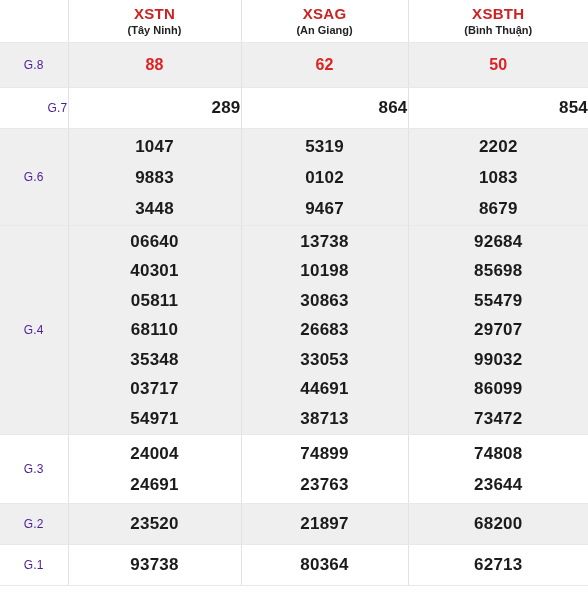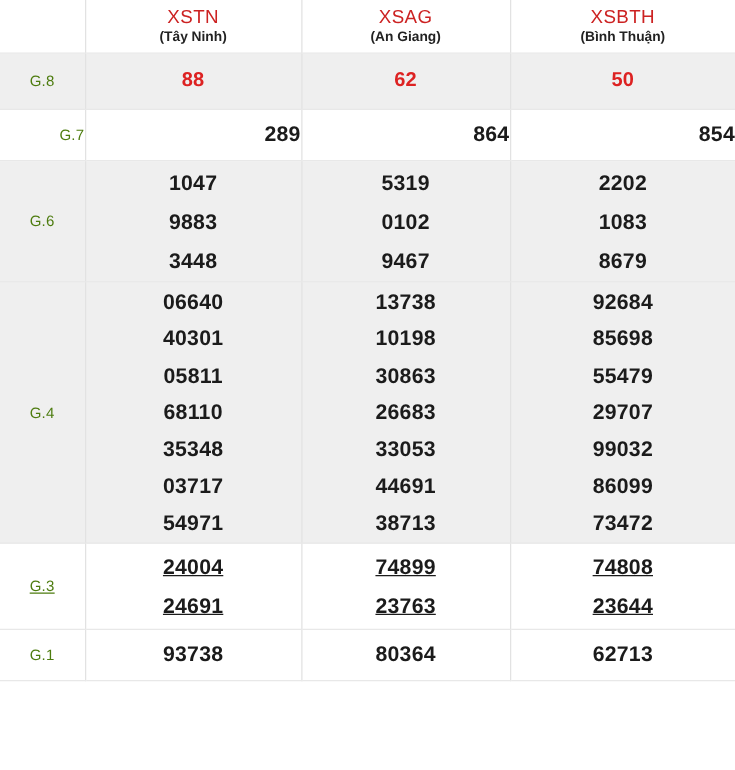--- a/index.html
+++ b/index.html
@@ -44,38 +44,38 @@
   
   thead th {
     height: 42px;
     background: #ffffff;
     border-bottom: 1px solid #e0e0e0;
     padding: 2px 0 4px 0;
   }
   .prov-code {
     display: block;
     color: #cc2222;
-    font-weight: normal;
+    font-weight: bold;
     font-size: 15px;
     letter-spacing: 0.3px;
     line-height: 17px;
   }
   .prov-name {
     display: block;
     color: #222222;
     font-size: 11px;
     font-weight: bold;
     line-height: 15px;
     margin-top: 1px;
   }
   th.corner { background: #ffffff; }
 
   
   .row-label {
-    color: #4d7c0f;
+    color: #4c1d95;
     font-size: 12px;
     font-weight: normal;
     letter-spacing: 0.2px;
     text-align: center;
     margin-top: 36px;
   }
 
   
   .prize {
     color: #1b1b1b;
@@ -97,21 +97,21 @@
     color: #dd2222;
     font-size: 16px;
     line-height: 40px;
   }
   tr.r-g8 td { height: 44px; }
 
   tr.r-g7 td { height: 40px; text-align: right; }
   tr.r-g6 td { height: 96px; }
   tr.r-g5 td { height: 40px; }
   tr.r-g4 td { height: 208px; }
-  tr.r-g3 td { height: 68px; text-decoration: underline; }
+  tr.r-g3 td { height: 68px; }
   tr.r-g2 td { height: 40px; }
   tr.r-g1 td { height: 40px; }
 
   tr.r-g6 .prize .num { line-height: 31px; }
   tr.r-g4 .prize .num { line-height: 29.5px; }
   tr.r-g3 .prize .num { line-height: 31px; }
 </style>
 </head>
 <body>
 
@@ -220,20 +220,32 @@
         </td>
         <td class="prize">
           <span class="num">74899</span>
           <span class="num">23763</span>
         </td>
         <td class="prize">
           <span class="num">74808</span>
           <span class="num">23644</span>
         </td>
       </tr>
+      <tr class="r-g2 stripe">
+        <td class="row-label">G.2</td>
+        <td class="prize">
+          <span class="num">23520</span>
+        </td>
+        <td class="prize">
+          <span class="num">21897</span>
+        </td>
+        <td class="prize">
+          <span class="num">68200</span>
+        </td>
+      </tr>
       <tr class="r-g1 plain">
         <td class="row-label">G.1</td>
         <td class="prize">
           <span class="num">93738</span>
         </td>
         <td class="prize">
           <span class="num">80364</span>
         </td>
         <td class="prize">
           <span class="num">62713</span>

